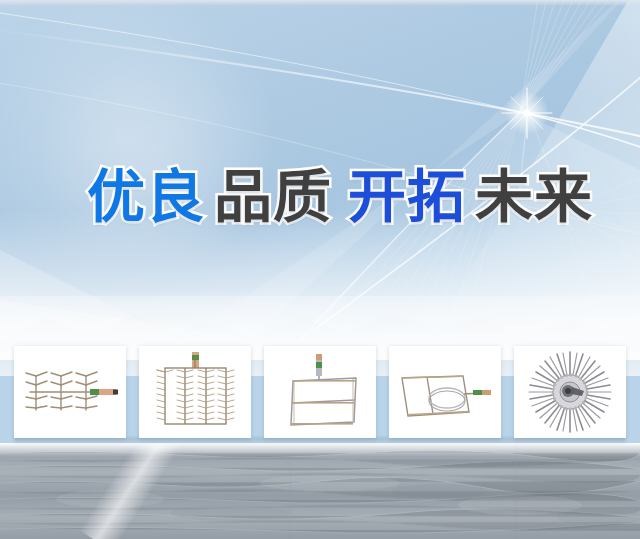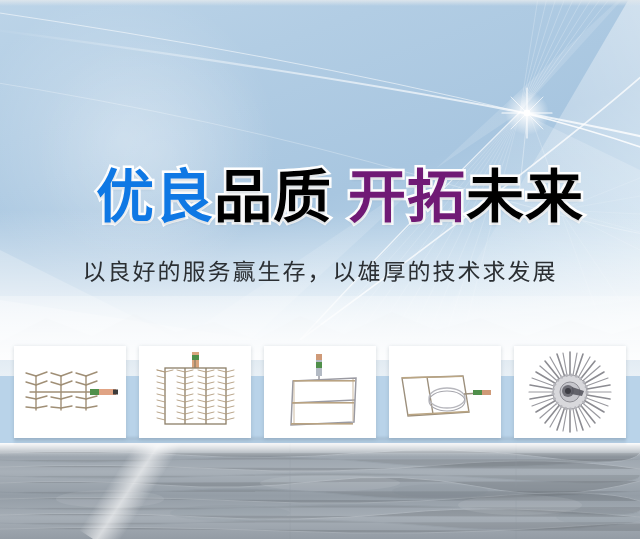--- a/index.html
+++ b/index.html
@@ -126,22 +126,22 @@
     white-space: nowrap;
   }
   .headline span {
     -webkit-text-stroke: 5px #ffffff;
     paint-order: stroke fill;
     text-shadow:
        0 0 2px rgba(255,255,255,.9),
        0 2px 3px rgba(90,110,130,.30);
   }
   .hl-blue  { color: #0f78e4; margin-left: 40px; }
-  .hl-dark  { color: #000000; }
-  .hl-orange{ color: #701a75; margin-top: 36px; }
+  .hl-dark  { color: #404040; margin-left: 9px; }
+  .hl-orange{ color: #1d4ed8; margin-top: 36px; }
   .hl-gap   { display: inline-block; width: 16px; }
 
   
   .subtitle {
     position: absolute;
     left: 0; top: 257px;
     width: 640px;
     text-align: center;
     font-family: "DejaVu Sans", "Liberation Sans", sans-serif;
     font-size: 23px;
@@ -301,21 +301,20 @@
     </g>
   </svg>
   <div class="skyline-veil"></div>
   <div class="sky-haze"></div>
   <div class="sky-top-fade"></div>
 
   <div class="headline">
     <span class="hl-blue">优良</span><span class="hl-dark">品质</span><span class="hl-gap"></span><span class="hl-orange">开拓</span><span class="hl-dark">未来</span>
   </div>
 
-  <div class="subtitle">以良好的服务赢生存，以雄厚的技术求发展</div>
 
   <div class="ground">
     <svg class="ground-tex" viewBox="0 0 640 96" preserveAspectRatio="none">
       <g stroke="#ffffff" stroke-width="1" opacity="0.20">
         <path d="M0 10 Q 90 6 180 12 T 360 10 T 540 14 T 640 10"></path>
         <path d="M0 24 Q 110 20 220 26 T 440 22 T 640 26"></path>
         <path d="M0 40 Q 80 36 160 42 T 320 38 T 480 44 T 640 38"></path>
         <path d="M0 56 Q 120 52 240 58 T 480 54 T 640 58"></path>
         <path d="M0 72 Q 100 68 200 74 T 400 70 T 640 74"></path>
         <path d="M0 86 Q 140 82 280 88 T 560 84 T 640 88"></path>

